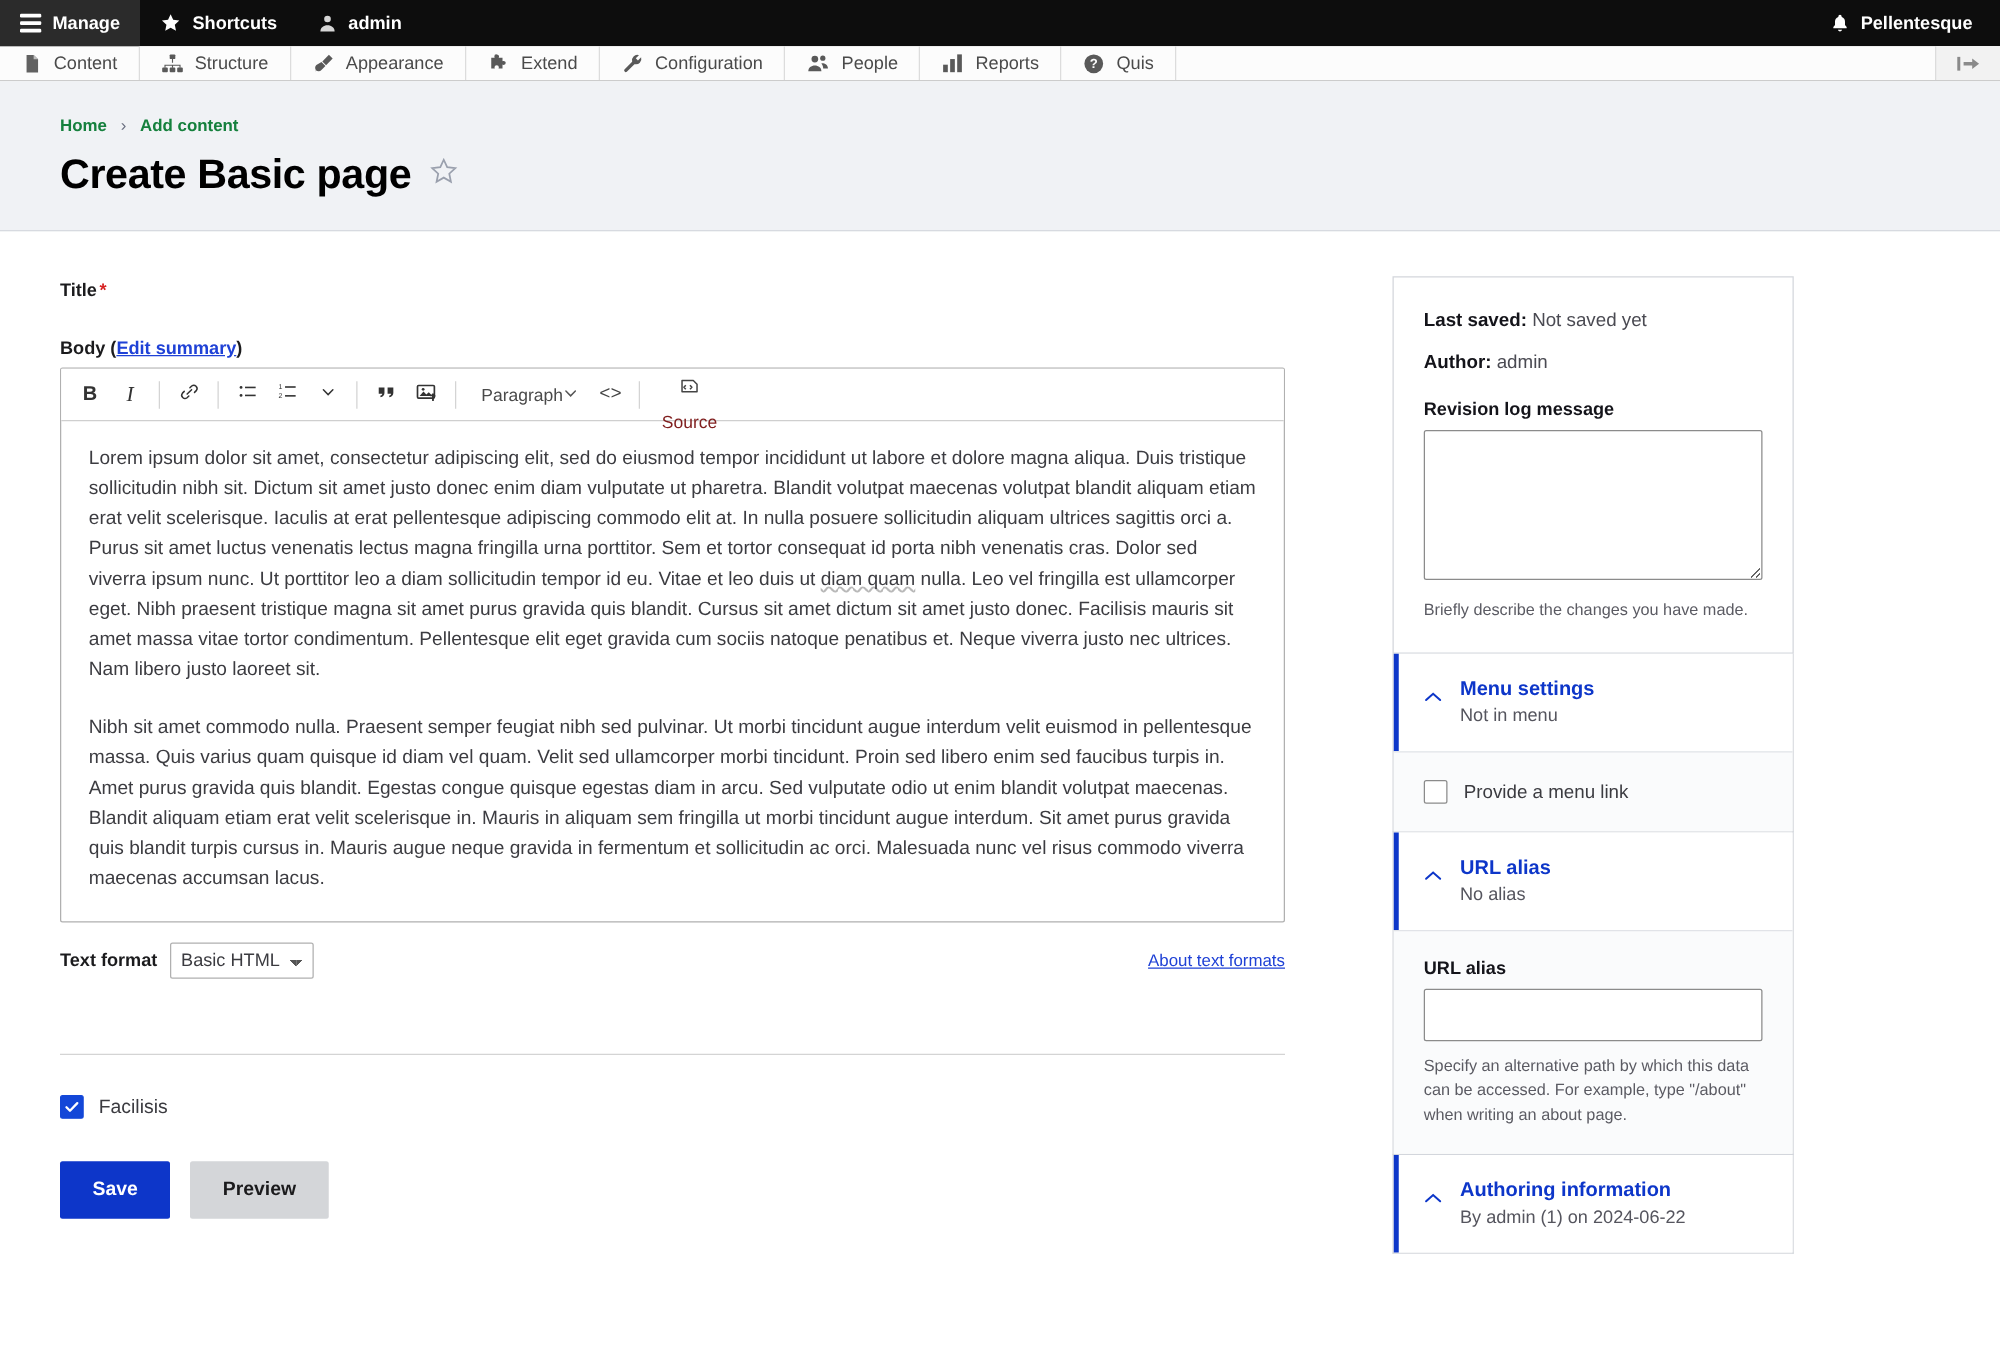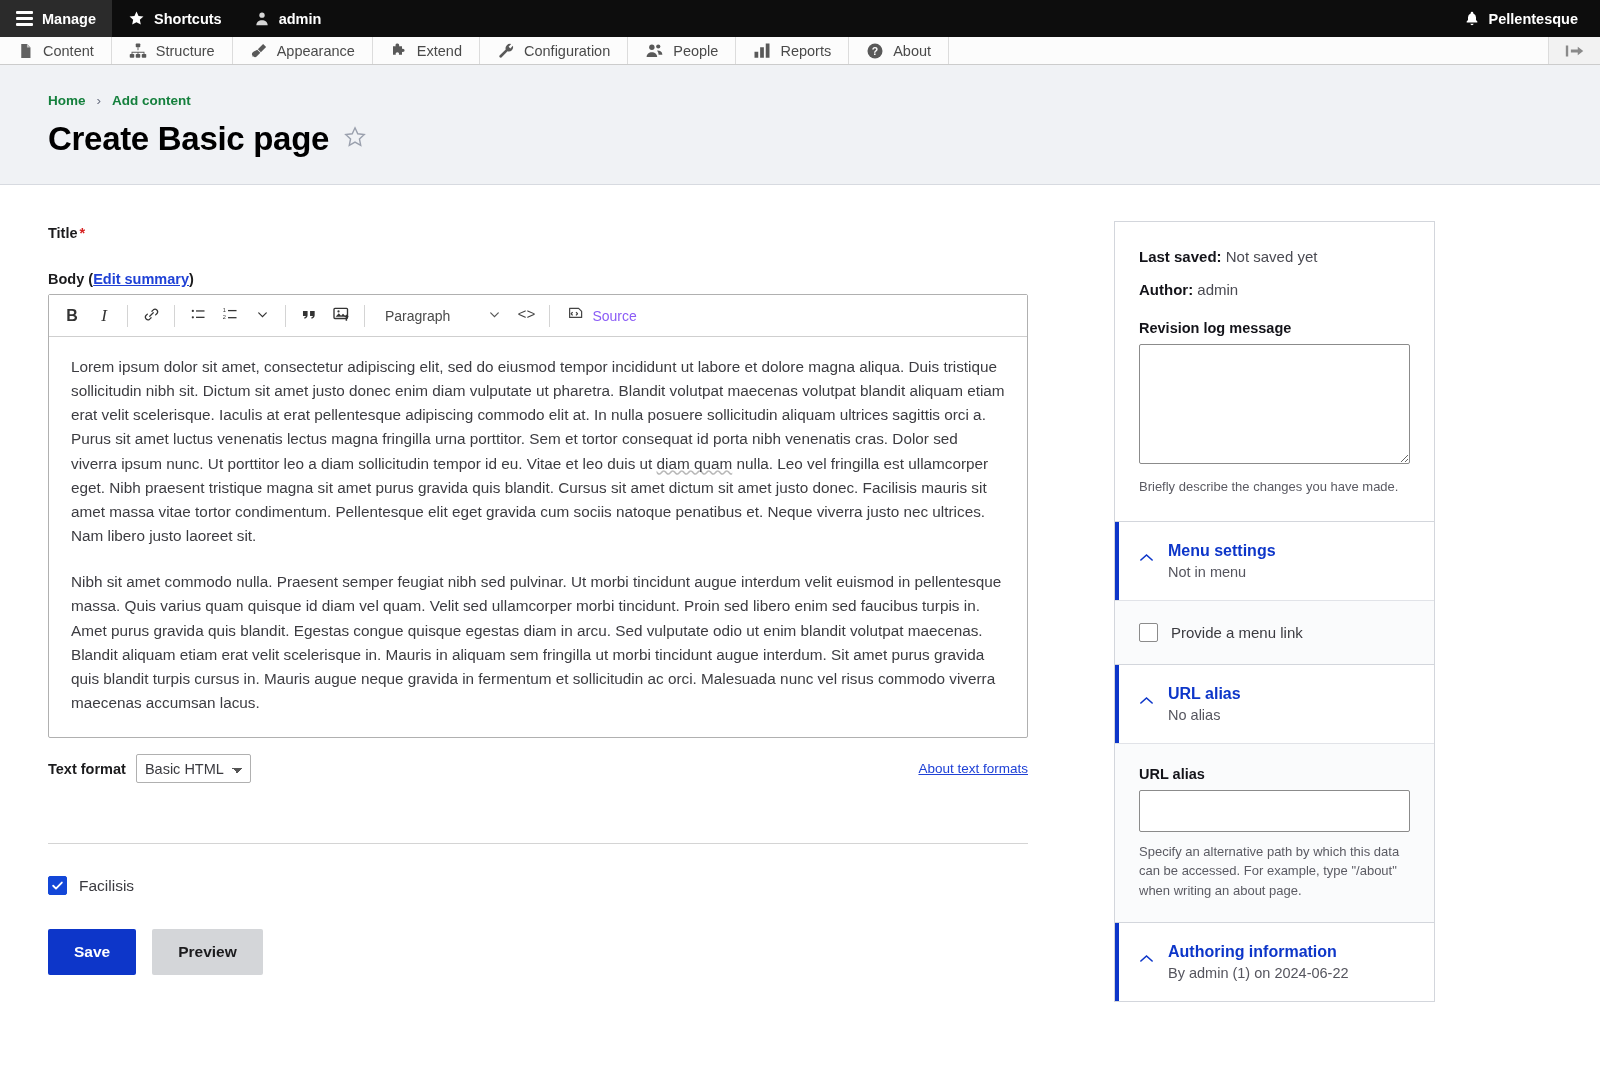--- a/index.html
+++ b/index.html
@@ -100,27 +100,27 @@
     height: 42px; display: flex; align-items: center; gap: 2px;
     border-bottom: 1px solid #cfcfcf; padding: 0 8px;
     background: #fff;
   }
   .ck-btn {
     width: 30px; height: 30px; display: flex; align-items: center; justify-content: center;
     border-radius: 3px; cursor: pointer; color: #333; font-size: 15px;
   }
   .ck-sep { width: 1px; height: 22px; background: #d4d4d4; margin: 0 6px; }
   .ck-dropdown {
-    display: flex; align-items: center; gap: 38px;
+    display: flex; align-items: center; 
     height: 30px; padding: 0 8px; border-radius: 3px; cursor: pointer;
     font-size: 14px; color: #4a4a4a; margin-left: 4px;
   }
   .ck-source {
     display: flex; align-items: center; gap: 7px; height: 30px; padding: 0 9px;
-    border-radius: 3px; cursor: pointer; font-size: 14px; color: #8b5cf6;
+    border-radius: 3px; cursor: pointer; font-size: 14px; color: #7f1d1d; flex-direction: column;
   }
 
   .ck-content { padding: 18px 22px 22px 22px; min-height: 370px; }
   .ck-content p {
     margin: 0 0 22px 0;
     font-size: 15.3px; line-height: 1.58; color: #3c3c41;
   }
   .ck-content p:last-child { margin-bottom: 0; }
   .sp2 { text-decoration: underline wavy #b9b9b9; text-decoration-skip-ink: none; }
 
@@ -311,21 +311,21 @@
     </span>
     <span>Reports</span>
   </div>
   <div class="nav-item">
     <span class="ic">
       <svg width="18" height="18" viewBox="0 0 24 24" fill="#595959">
           <circle cx="12" cy="12" r="10"></circle>
           <text x="12" y="17" font-size="14" font-weight="bold" text-anchor="middle" fill="#fcfcfc" font-family="Liberation Sans, sans-serif">?</text>
         </svg>
     </span>
-    <span>About</span>
+    <span>Quis</span>
   </div>
   <div class="nav-item nav-spacer"></div>
   <div class="nav-toggle">
     <svg width="22" height="16" viewBox="0 0 24 16" fill="#8a8a8a">
         <rect x="2" y="2" width="2.6" height="12"></rect>
         <path d="M21 8l-6-4.6v3H7.5v3.2H15v3z"></path>
       </svg>
   </div>
 </div>
 

